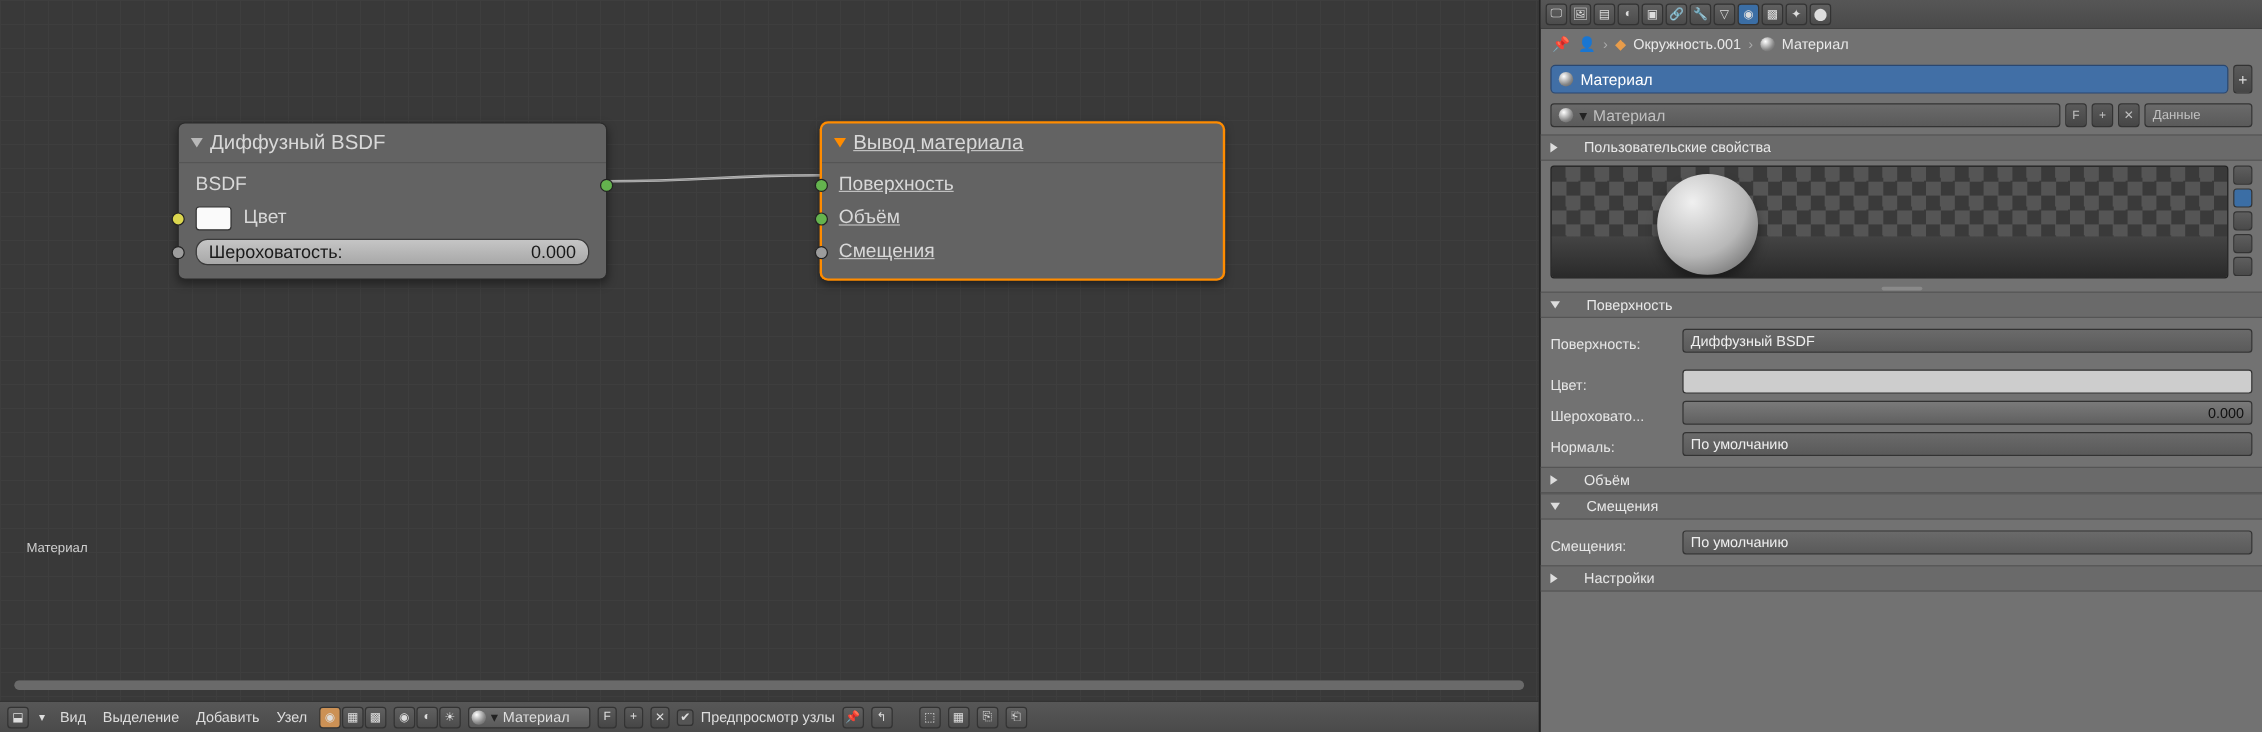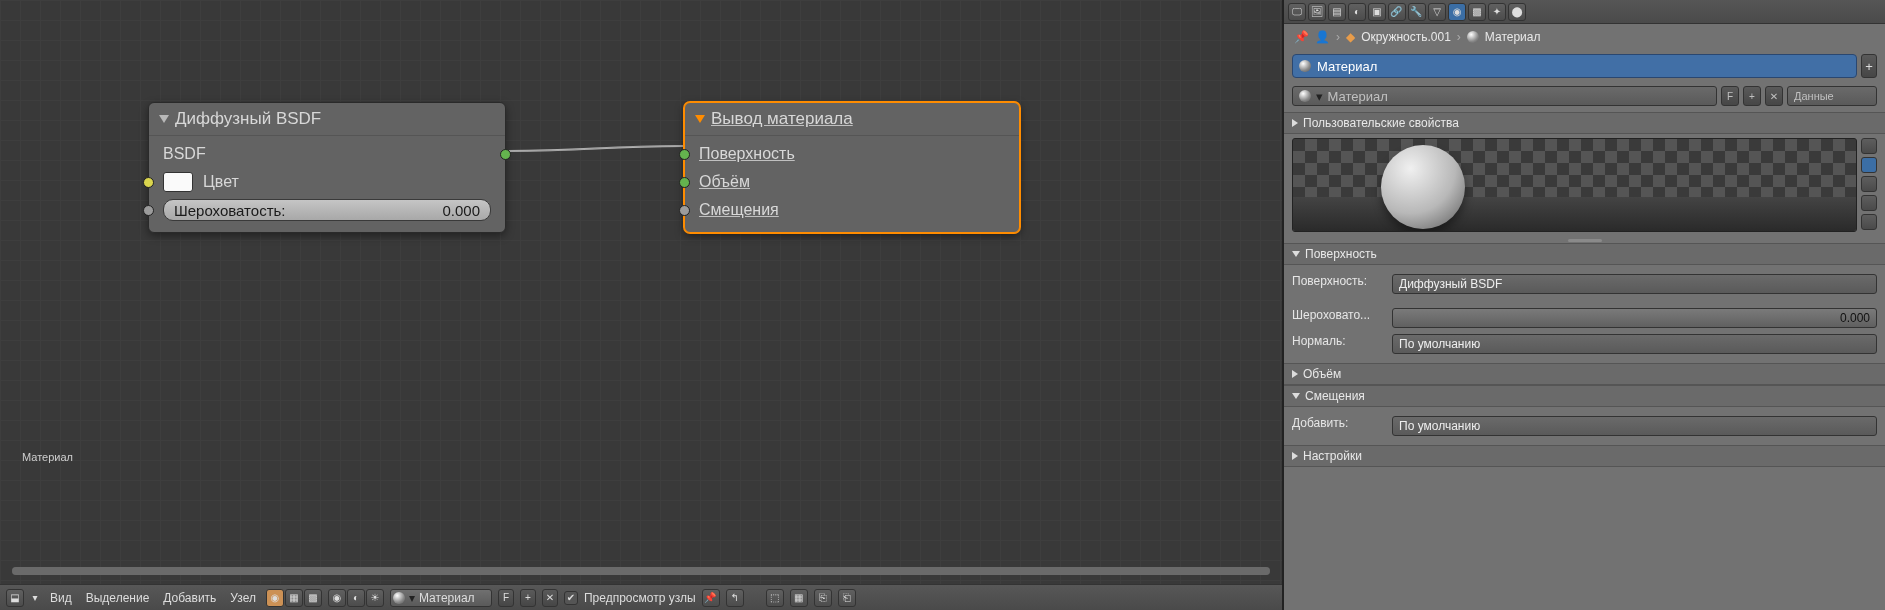--- a/index.html
+++ b/index.html
@@ -40,36 +40,36 @@
   .crumb { display: flex; align-items: center; gap: 6px; padding: 6px 10px; font-size: 12px; color: #e8e8e8; }
   .pin { font-size: 12px; color: #ccc; }
   .crumb .sep { color: #aaa; }
   .mat-slot-wrap { display: flex; gap: 4px; padding: 4px 8px 6px 8px; }
   .mat-slot { flex: 1; background: #416fa6; border: 1px solid #2a4770; border-radius: 4px; height: 24px; display: flex; align-items: center; gap: 6px; padding: 0 6px; color: #fff; }
   .plus-btn { width: 16px; background: linear-gradient(#5a5a5a,#464646); border: 1px solid #333; border-radius: 3px; display: flex; align-items: center; justify-content: center; color: #ddd; font-size: 13px; }
   .mat-id-row { display: flex; gap: 4px; padding: 2px 8px 6px 8px; align-items: center; }
   .mat-id-row .idfield { flex: 1; background: linear-gradient(#6a6a6a,#5a5a5a); border: 1px solid #333; border-radius: 3px; height: 20px; display: flex; align-items: center; gap: 5px; padding: 0 6px; }
   .mat-id-row .small { width: 18px; height: 20px; background: linear-gradient(#5a5a5a,#464646); border: 1px solid #333; border-radius: 3px; display: flex; align-items: center; justify-content: center; font-size: 10px; }
   .mat-id-row .data-btn { flex: 0 0 90px; background: linear-gradient(#6a6a6a,#5a5a5a); border: 1px solid #333; border-radius: 3px; height: 20px; display: flex; align-items: center; padding: 0 6px; font-size: 11px; }
-  .panel-head { background: #6a6a6a; border-top: 1px solid #555; border-bottom: 1px solid #555; padding: 3px 8px; display: flex; align-items: center; gap: 5px; font-size: 12px; color: #e8e8e8; cursor: default; }
+  .panel-head { background: #6a6a6a; border-top: 1px solid #555; border-bottom: 1px solid #555; padding: 3px 8px; display: flex; align-items: center; gap: 22px; font-size: 12px; color: #e8e8e8; cursor: default; }
   .panel-head .disclose { width: 0; height: 0; display: inline-block; }
   .disclose.open { border-left: 4px solid transparent; border-right: 4px solid transparent; border-top: 6px solid #ddd; }
   .disclose.closed { border-top: 4px solid transparent; border-bottom: 4px solid transparent; border-left: 6px solid #ddd; }
   .panel-body { padding: 6px 8px; }
   .preview-wrap { display: flex; gap: 4px; padding: 4px 8px 6px 8px; }
   .preview { flex: 1; height: 94px; background: #303030; border: 1px solid #222; border-radius: 3px; position: relative; overflow: hidden; }
   .checker { position: absolute; inset: 0; background: repeating-conic-gradient(#555 0 25%, #3a3a3a 0 50%) 0 0/24px 24px; }
   .floor { position: absolute; left:0; right:0; bottom:0; height: 34px; background: linear-gradient(#444,#2a2a2a); }
   .ball { position: absolute; left: 88px; top: 6px; width: 84px; height: 84px; border-radius: 50%; background: radial-gradient(circle at 35% 28%, #f0f0f0, #b8b8b8 55%, #777 85%); box-shadow: 0 6px 10px rgba(0,0,0,0.4); }
   .preview-side { width: 16px; display: flex; flex-direction: column; gap: 3px; }
   .preview-side .pv { width: 16px; height: 16px; background: linear-gradient(#5e5e5e,#4a4a4a); border: 1px solid #333; border-radius: 3px; }
   .preview-side .pv.active { background: #3b6ea5; }
   .grip { height: 5px; display: flex; justify-content: center; align-items: center; }
   .grip span { width: 34px; height: 3px; background: #8a8a8a; border-radius: 2px; }
-  .form-row { display: flex; align-items: flex-start; gap: 6px; padding: 3px 0; font-size: 12px; }
+  .form-row { display: flex; align-items: flex-end; gap: 16px; padding: 3px 0; font-size: 12px; }
   .form-row .label { width: 94px; color: #e6e6e6; }
   .form-row .field { flex: 1; background: linear-gradient(#6a6a6a,#5a5a5a); border: 1px solid #333; border-radius: 3px; height: 20px; display: flex; align-items: center; padding: 0 6px; color: #eee; }
   .form-row .colorfield { flex: 1; height: 20px; background: #cdcdcd; border: 1px solid #333; border-radius: 3px; }
   .form-row .num { justify-content: flex-end; background: linear-gradient(#7a7a7a,#606060); color: #111; }
 </style>
 </head>
 <body>
 
 <div class="node-editor">
 
@@ -245,20 +245,24 @@
   </div>
   <div class="panel-body">
     <div class="form-row">
       <div class="label">Поверхность:</div>
       <div class="field">
           <span>Диффузный BSDF</span>
         </div>
     </div>
     <div style="height:8px;"></div>
     <div class="form-row">
+      <div class="label">Цвет:</div>
+      <div class="colorfield"></div>
+    </div>
+    <div class="form-row">
       <div class="label">Шероховато...</div>
       <div class="field num">
           <span>0.000</span>
         </div>
     </div>
     <div class="form-row">
       <div class="label">Нормаль:</div>
       <div class="field">
           <span>По умолчанию</span>
         </div>
@@ -269,21 +273,21 @@
     <span class="disclose closed"></span>
     <span>Объём</span>
   </div>
 
   <div class="panel-head">
     <span class="disclose open"></span>
     <span>Смещения</span>
   </div>
   <div class="panel-body">
     <div class="form-row">
-      <div class="label">Добавить:</div>
+      <div class="label">Смещения:</div>
       <div class="field">
           <span>По умолчанию</span>
         </div>
     </div>
   </div>
 
   <div class="panel-head">
     <span class="disclose closed"></span>
     <span>Настройки</span>
   </div>

